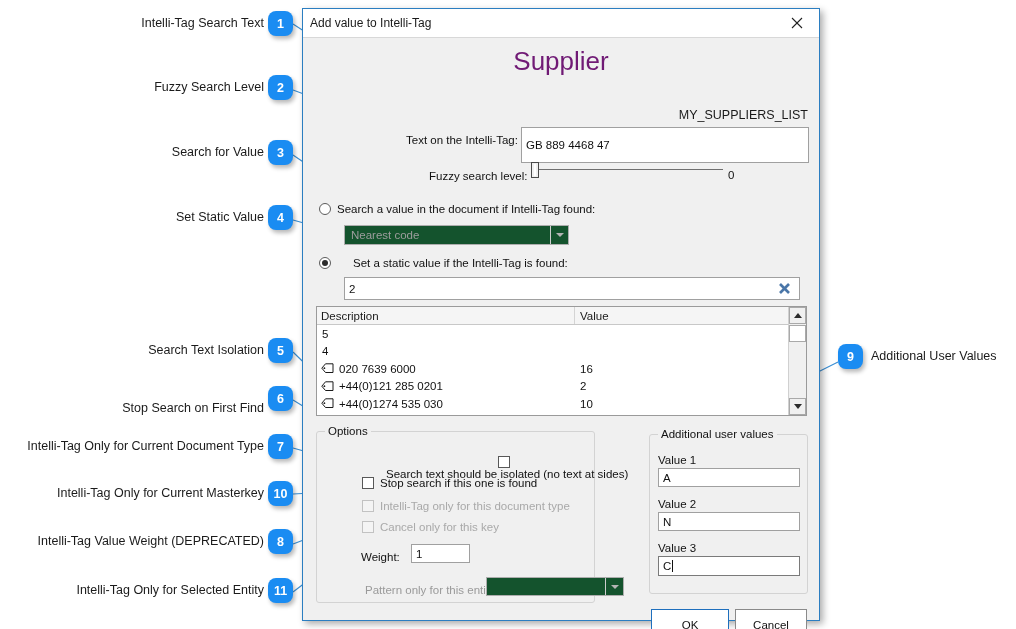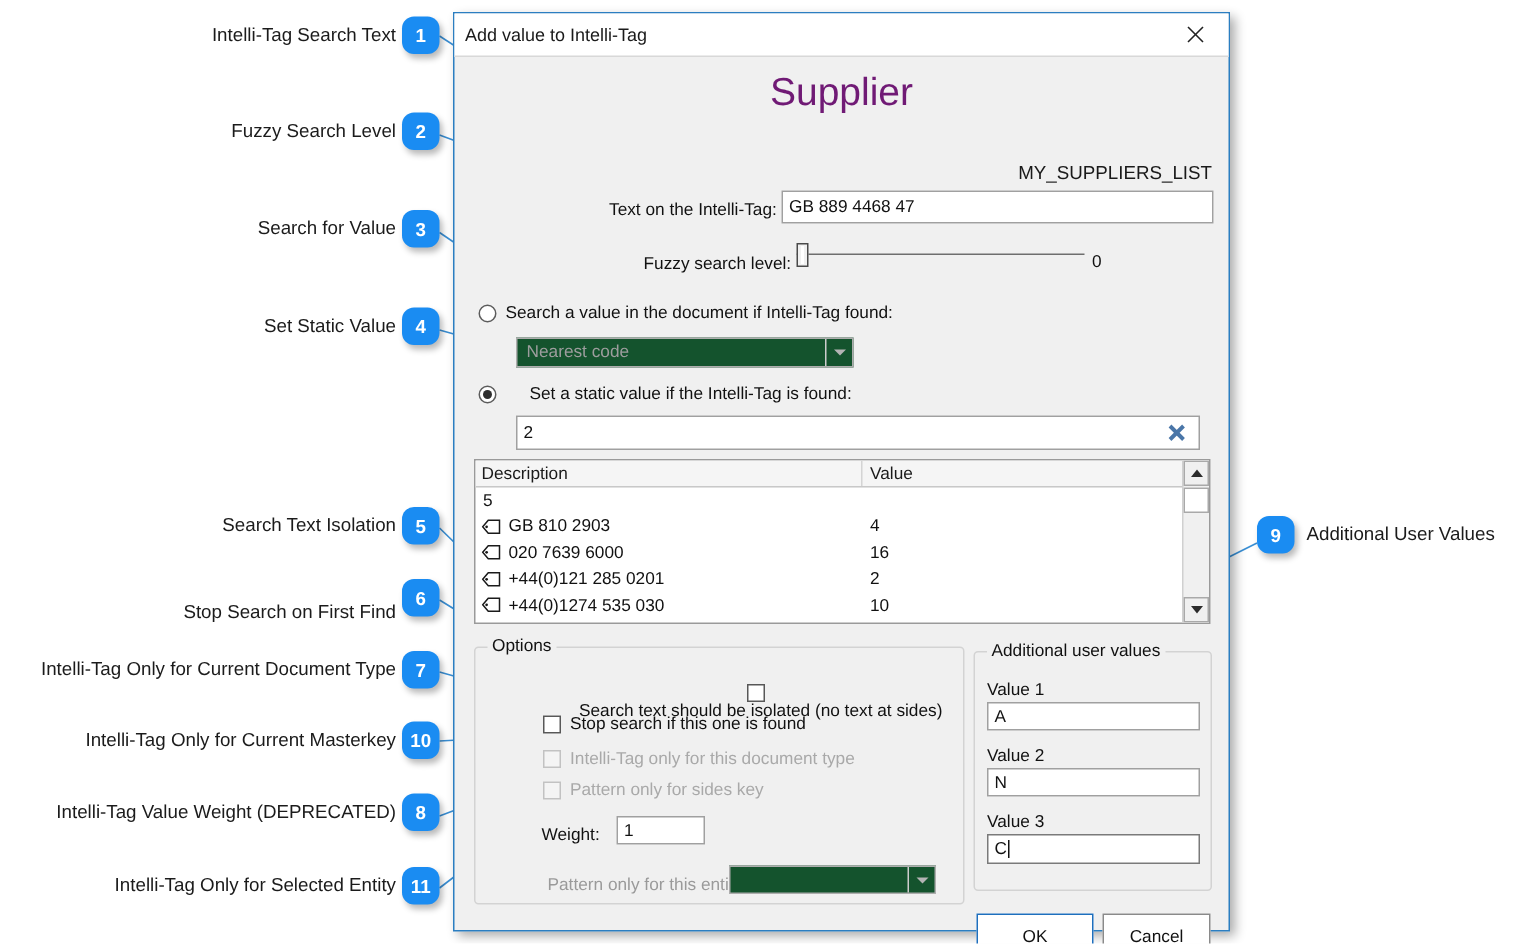--- a/index.html
+++ b/index.html
@@ -292,21 +292,21 @@
         </svg>
     </div>
   </div>
 
   <div class="dlg-body">
 
     <div class="hdr-title">Supplier</div>
     <div class="hdr-list">MY_SUPPLIERS_LIST</div>
 
     <div class="lbl" style="left:103px;top:96px;">Text on the Intelli-Tag:</div>
-    <div class="tbox" style="left:218px;top:89px;width:288px;height:22px;">GB 889 4468 47</div>
+    <div class="tbox" style="left:218px;top:89px;width:288px;height:36px;">GB 889 4468 47</div>
 
     <div class="lbl" style="left:126px;top:132px;">Fuzzy search level:</div>
     <div class="slider" style="left:228px;top:124px;width:192px;height:16px;">
       <div class="track"></div>
       <div class="thumb"></div>
     </div>
     <div class="lbl" style="left:425px;top:131px;">0</div>
 
     <div class="radio-row" style="left:16px;top:165px;">
       <span class="radio"></span>
@@ -334,29 +334,20 @@
     <div class="listview" style="left:13px;top:268px;width:491px;height:110px;">
       <div class="lv-head">
         <div class="c1">Description</div>
         <div class="c2">Value</div>
       </div>
       <div class="lv-rows">
         <div class="lv-row">
           <div class="c2">5</div>
         </div>
         <div class="lv-row">
-          <div class="c1">
-              <span class="tagicon">
-                <svg width="13" height="11" viewBox="0 0 13 11">
-                  <path d="M4.5 0.8 L12 0.8 L12 9.5 L4.5 9.5 L0.8 5.2 Z" fill="none" stroke="#1a1a1a" stroke-width="1"></path>
-                  <circle cx="3.4" cy="5.2" r="0.9" fill="#1a1a1a"></circle>
-                </svg>
-              </span>
-              <span>GB 810 2903</span>
-            </div>
           <div class="c2">4</div>
         </div>
         <div class="lv-row">
           <div class="c1">
               <span class="tagicon">
                 <svg width="13" height="11" viewBox="0 0 13 11">
                   <path d="M4.5 0.8 L12 0.8 L12 9.5 L4.5 9.5 L0.8 5.2 Z" fill="none" stroke="#1a1a1a" stroke-width="1"></path>
                   <circle cx="3.4" cy="5.2" r="0.9" fill="#1a1a1a"></circle>
                 </svg>
               </span>
@@ -405,39 +396,39 @@
         <div class="sb-btn">
             <span class="tri-up"></span>
           </div>
         <div class="sb-thumb"></div>
         <div class="sb-btn down">
             <span class="tri-dn"></span>
           </div>
       </div>
     </div>
 
-    <div class="group" style="left:13px;top:393px;width:327px;height:172px;">
+    <div class="group" style="left:13px;top:393px;width:279px;height:172px;">
       <div class="group-title">Options</div>
     </div>
 
     <div class="cb-row" style="left:77px;top:418px;flex-direction:column;">
       <span class="cbox"></span>
       <span class="cb-lbl">Search text should be isolated (no text at sides)</span>
     </div>
     <div class="cb-row" style="left:59px;top:439px;">
       <span class="cbox"></span>
       <span class="cb-lbl">Stop search if this one is found</span>
     </div>
     <div class="cb-row" style="left:59px;top:462px;">
       <span class="cbox dis"></span>
       <span class="cb-lbl dis">Intelli-Tag only for this document type</span>
     </div>
     <div class="cb-row" style="left:59px;top:483px;">
       <span class="cbox dis"></span>
-      <span class="cb-lbl dis">Pattern only for sides key</span>
+      <span class="cb-lbl dis">Cancel only for this key</span>
     </div>
 
     <div class="lbl" style="left:58px;top:513px;">Weight:</div>
     <div class="tbox" style="left:108px;top:506px;width:59px;height:19px;">1</div>
 
     <div class="lbl dim" style="left:62px;top:546px;">Pattern only for this entity:</div>
     <div class="combo" style="left:183px;top:539px;width:138px;height:19px;">
       <span></span>
       <span class="arrowbox">
           <span class="arrow"></span>

